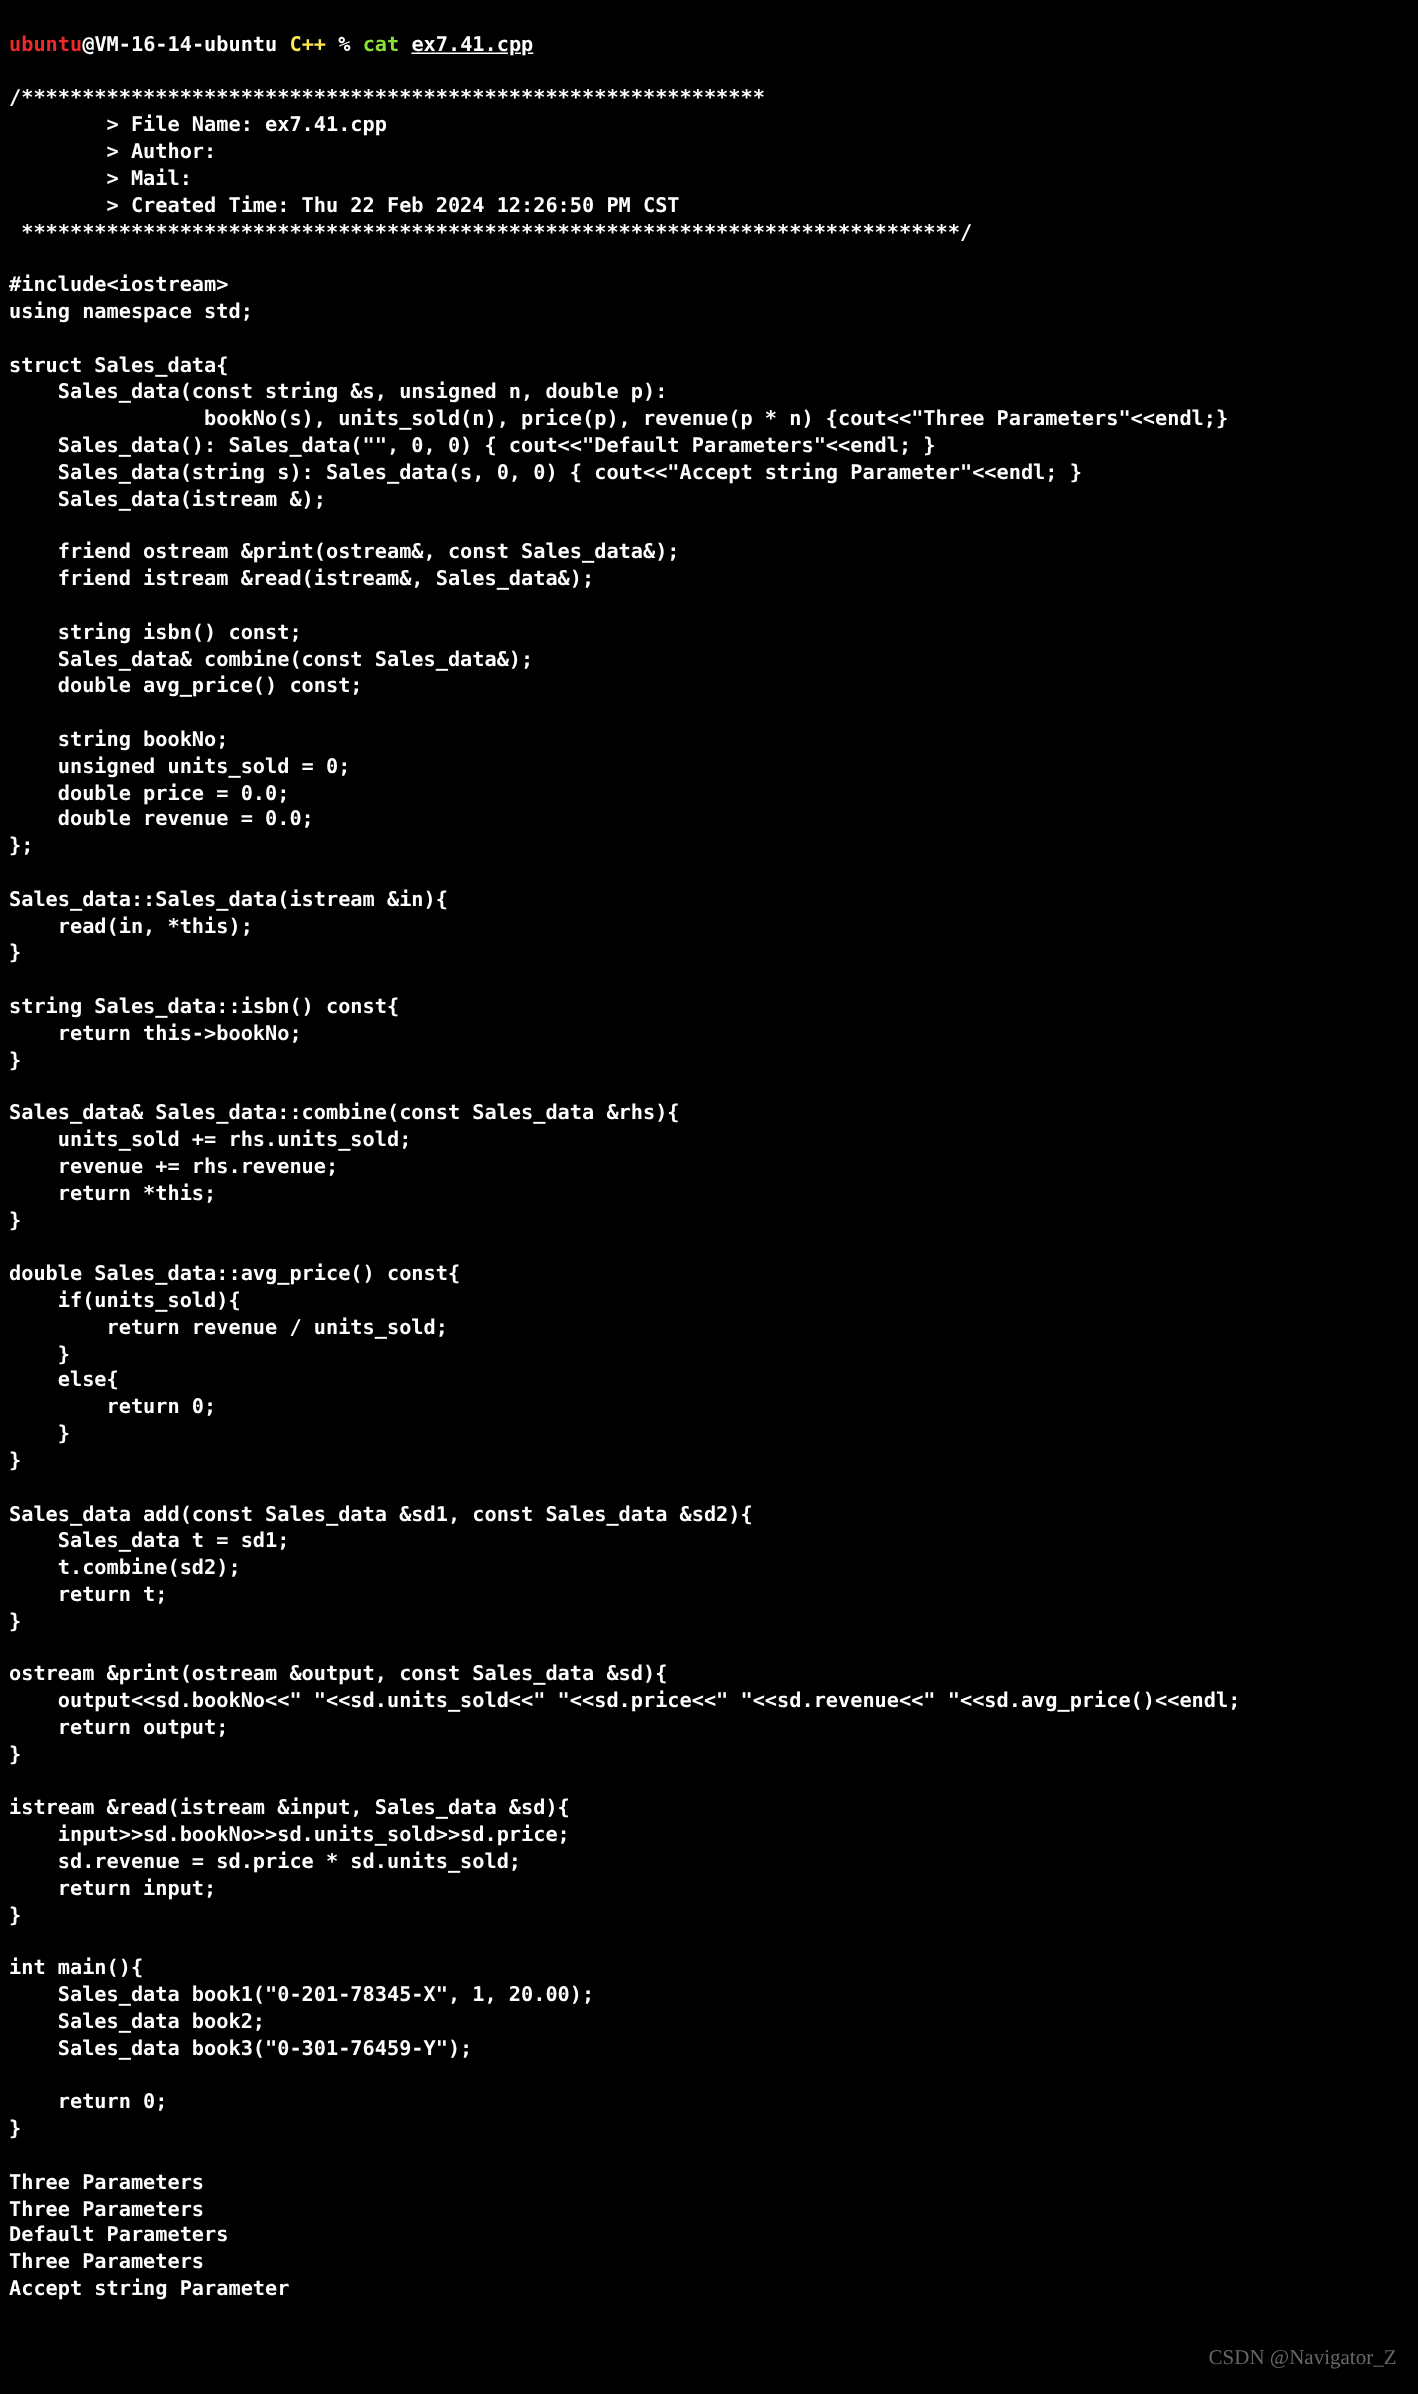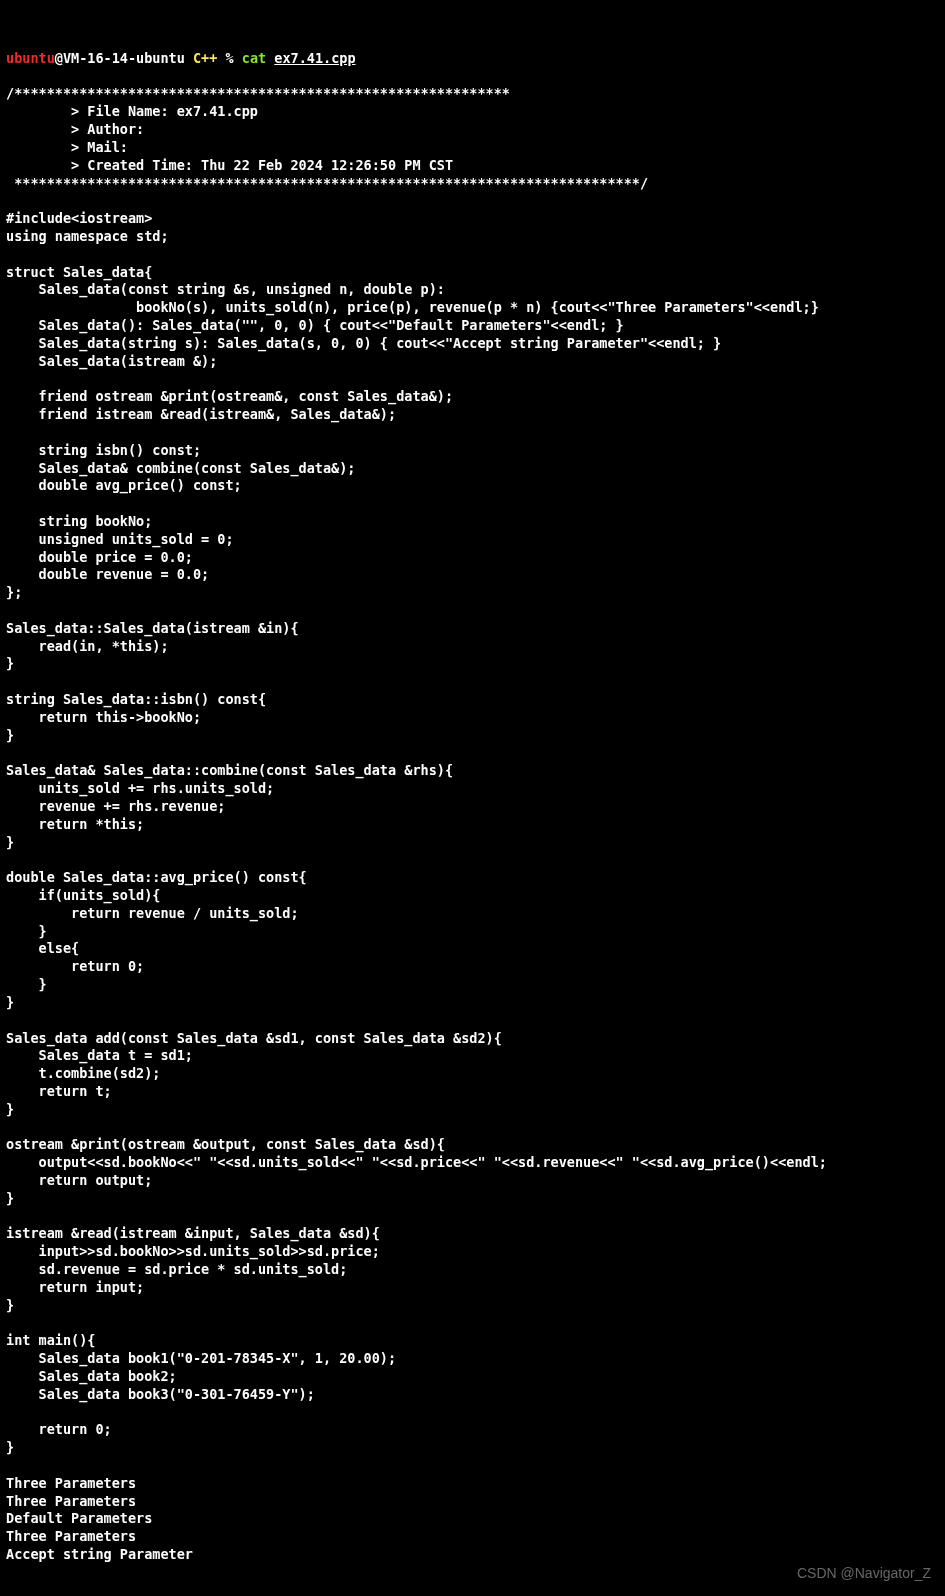--- a/index.html
+++ b/index.html
@@ -21,29 +21,28 @@
   .c-white  { color: #ffffff; }
   .c-yellow { color: #fce94f; }
   .c-green  { color: #8ae234; } 
   .underline { text-decoration: underline; }
   .watermark {
     position: fixed;
     right: 14px;
     bottom: 14px;
     color: #8a8a8a;
     font-weight: 400;
-    font-family: Liberation Sans, sans-serif;
+    font-family: Liberation Serif, serif;
     font-size: 14px;
     opacity: 0.75;
     pointer-events: none;
   }
   
   .prompt-line {
     display: block;
-    margin-top: 28px;
   }
 </style>
 </head>
 <body>
 
 <div class="terminal">
 <span class="prompt-line"><span class="c-red">ubuntu</span><span class="c-white">@</span><span class="c-white">VM-16-14-ubuntu</span><span class="c-yellow"> C++ </span><span class="c-white">% </span><span class="c-green">cat </span><span class="c-white underline">ex7.41.cpp</span></span>
 <div id="code-block">/*************************************************************
         &gt; File Name: ex7.41.cpp
         &gt; Author:

